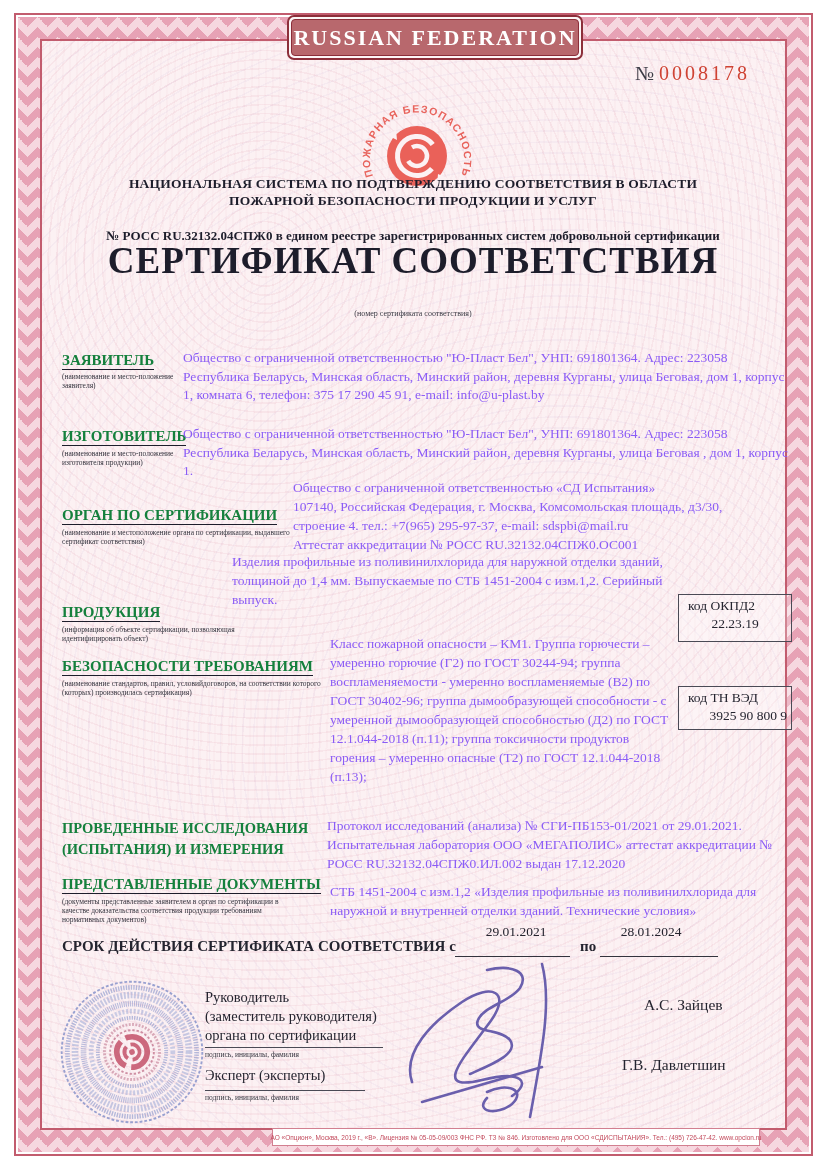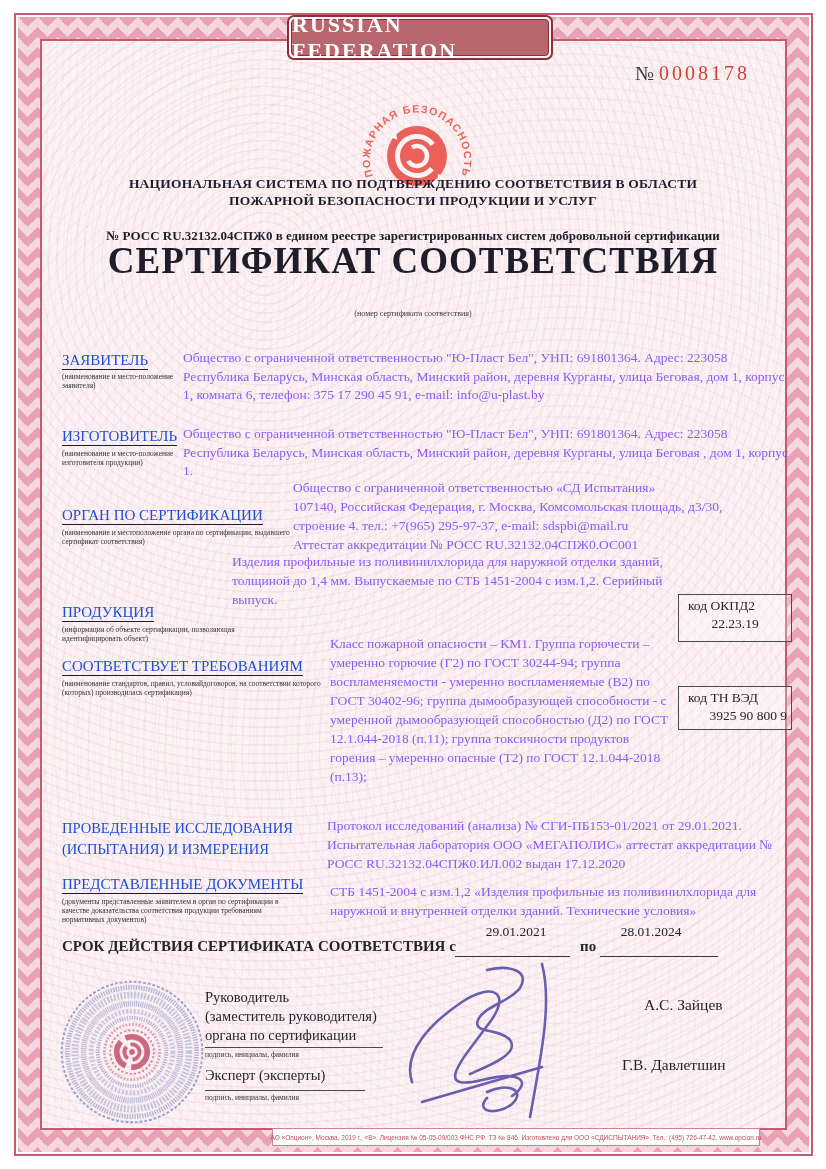--- a/index.html
+++ b/index.html
@@ -24,40 +24,40 @@
   }
   .inner { position:absolute; inset:24px; border:2px solid #c25c6e;
     background-color:#fcf1f3;
     background-image:
       repeating-radial-gradient(circle at 30% 20%, rgba(214,125,148,0.10) 0 1.5px, transparent 1.5px 9px),
       repeating-radial-gradient(circle at 70% 65%, rgba(150,120,190,0.06) 0 1.5px, transparent 1.5px 11px),
       repeating-linear-gradient(92deg, rgba(220,140,160,0.05) 0 2px, transparent 2px 7px);
   }
   .abs { position:absolute; z-index:2; }
   
-  .banner { left:287px; top:15px; width:266px; height:45px;
+  .banner { left:287px; top:15px; width:296px; height:45px;
     border:2px solid #8c2f3a; border-radius:7px; padding:2px; background:#fdf6f7; }
   .banner-in { width:100%; height:100%; background:#b8686d; border:1px solid #8c2f3a;
     border-radius:4px; display:flex; align-items:center; justify-content:center; }
   .banner-in span { color:#ffffff; font-weight:bold; font-size:22px; letter-spacing:2px;
     font-family:"Liberation Serif", serif; }
   .serial { left:635px; top:62px; width:160px; font-size:20px; white-space:pre; }
   .serial .sign { color:#3c3c46; }
   .serial .digits { color:#cf4334; letter-spacing:3px; }
   .hline { left:0; width:826px; text-align:center; font-weight:bold; color:#1d1d2b; }
   .hline1 { top:176px; font-size:13.5px; letter-spacing:.2px; }
   .hline2 { top:193px; font-size:13.5px; letter-spacing:.2px; }
   .hreg  { top:228px; font-size:13px; }
   .title { top:239px; font-size:37px; letter-spacing:1px; }
   .certno-wrap { top:288px; }
   .certno { display:inline-block; font-weight:bold; font-size:15.5px;
     border-bottom:1px solid #3a3a44; padding:0 14px 1px 14px; white-space:pre; }
   .certno-cap { top:309px; font-size:8px; font-weight:normal; color:#3a3a44; }
   
-  .slabel { font-weight:normal; font-size:15px; color:#1d4ed8; }
+  .slabel { font-weight:bold; font-size:15px; color:#15803d; }
   .slabel .u { border-bottom:1.5px solid #1d1d2b; padding-bottom:1px; }
   .scap { font-size:7.5px; line-height:9px; color:#33333d; }
   .body-text { font-size:13.5px; line-height:18.5px; color:#8b5cf6; }
   
   .codebox { border:1px solid #4a4a55; background:rgba(255,255,255,0.25); font-size:13.5px; }
   .codebox .cb-l { padding:3px 0 0 9px; }
   .codebox .cb-v { text-align:center; padding-top:2px; }
   
   .vlabel { font-weight:bold; font-size:15px; }
   .date { font-size:13.5px; text-align:center; }
@@ -137,21 +137,21 @@
   <div class="abs body-text" style="left:232px; top:552px; width:448px; line-height:19px;">Изделия профильные из поливинилхлорида для наружной отделки зданий, толщиной до 1,4 мм. Выпускаемые по СТБ 1451-2004 с изм.1,2. Серийный выпуск.</div>
 
   <div class="abs slabel" style="left:62px; top:604px;"><span class="u">ПРОДУКЦИЯ</span></div>
   <div class="abs scap" style="left:62px; top:625px; width:175px;">(информация об объекте сертификации, позволяющая идентифицировать объект)</div>
 
   <div class="abs codebox" style="left:678px; top:594px; width:114px; height:48px;">
     <div class="cb-l">код ОКПД2</div>
     <div class="cb-v">22.23.19</div>
   </div>
 
-  <div class="abs slabel" style="left:62px; top:658px;"><span class="u">СООТВЕТСТВУЕТ ТРЕБОВАНИЯМ</span></div>
+  <div class="abs slabel" style="left:62px; top:658px;"><span class="u">БЕЗОПАСНОСТИ ТРЕБОВАНИЯМ</span></div>
   <div class="abs scap" style="left:62px; top:679px; width:265px;">(наименование стандартов, правил, условийдоговоров, на соответствии которого (которых) производилась сертификация)</div>
   <div class="abs body-text" style="left:330px; top:634px; width:342px; line-height:19px;">Класс пожарной опасности – КМ1. Группа горючести – умеренно горючие (Г2) по ГОСТ 30244-94; группа воспламеняемости -  умеренно воспламеняемые (В2) по ГОСТ 30402-96; группа дымообразующей способности - с умеренной дымообразующей способностью (Д2) по ГОСТ 12.1.044-2018 (п.11); группа токсичности продуктов горения – умеренно опасные (Т2) по ГОСТ 12.1.044-2018 (п.13);</div>
 
   <div class="abs codebox" style="left:678px; top:686px; width:114px; height:44px;">
     <div class="cb-l">код ТН ВЭД</div>
     <div class="cb-v" style="text-align:right; padding-right:4px;">3925 90 800 9</div>
   </div>
 
   <div class="abs slabel" style="left:62px; top:818px; font-size:14.5px; line-height:21px;">
     <div>ПРОВЕДЕННЫЕ ИССЛЕДОВАНИЯ</div>

